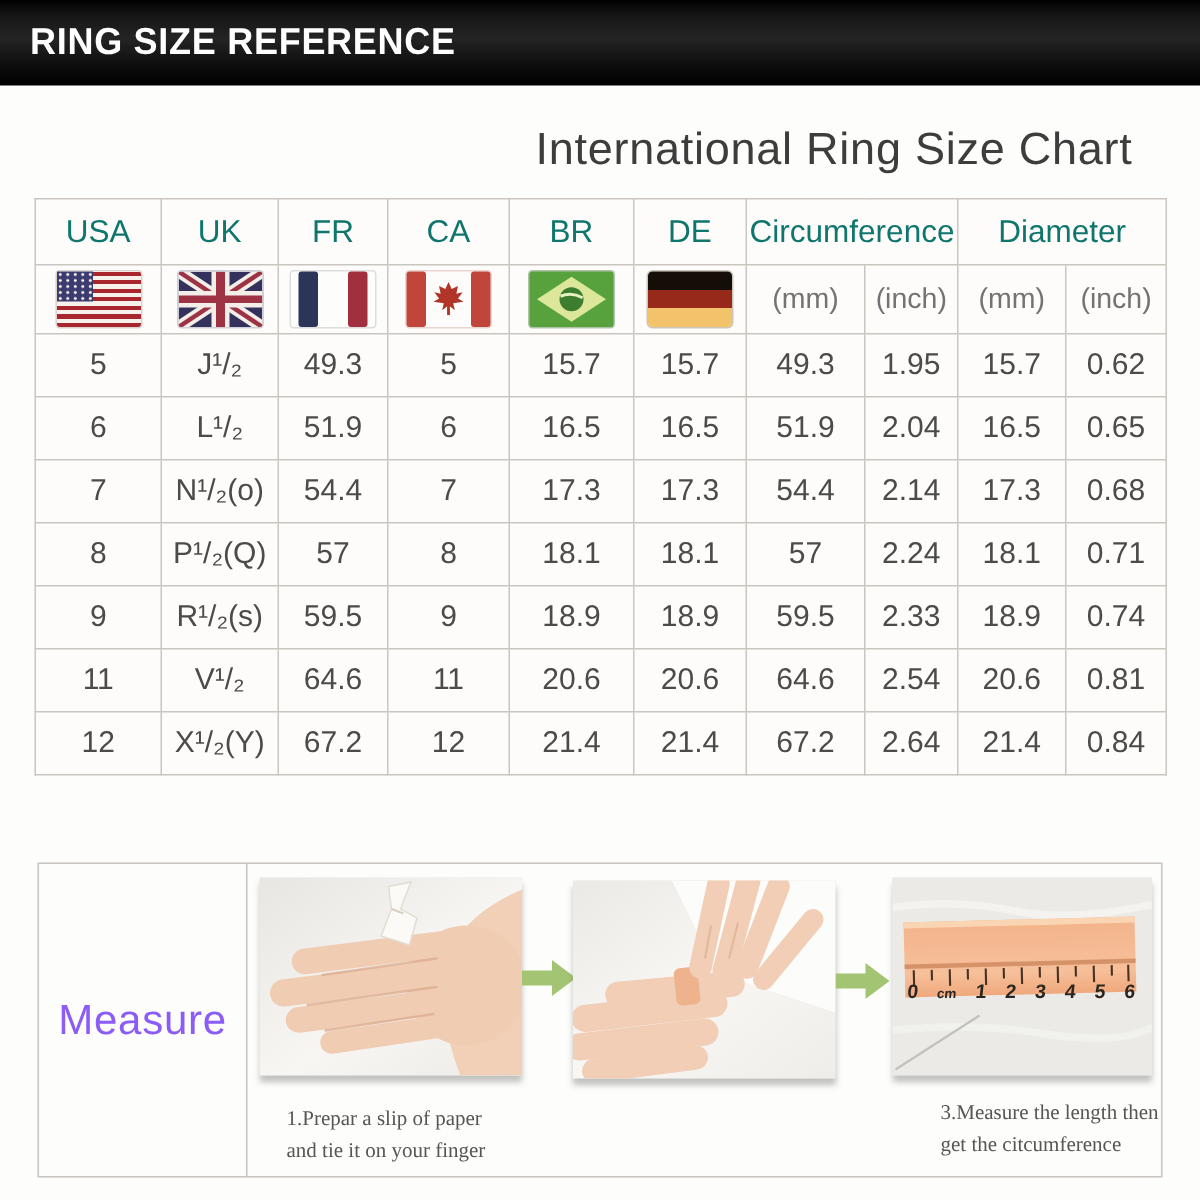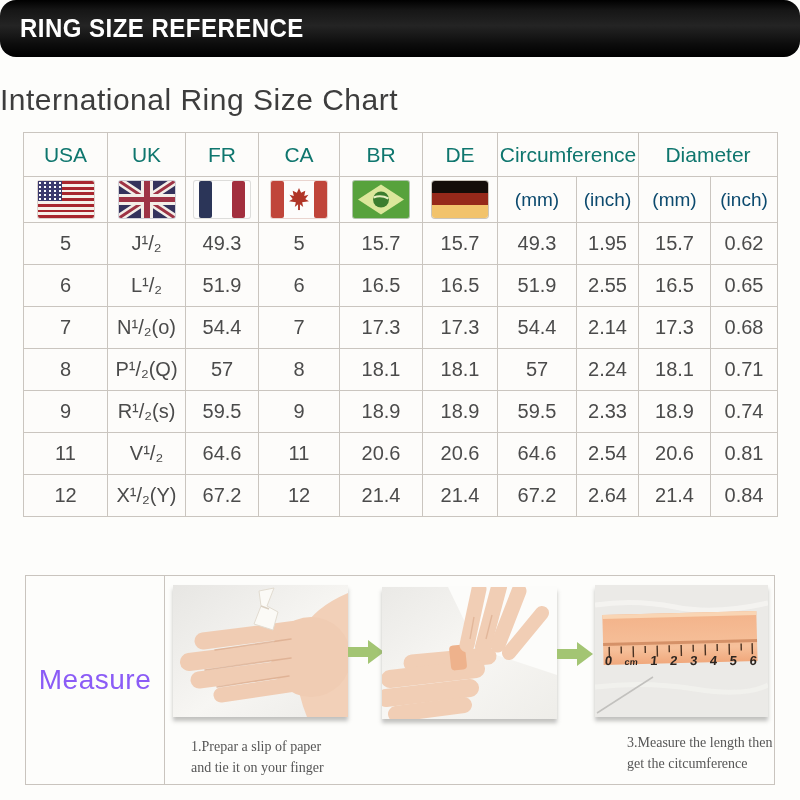--- a/index.html
+++ b/index.html
@@ -4,42 +4,42 @@
 <style>
   html,body{margin:0;padding:0;background:#ffffff;}
   #sheet{
     position:relative;width:800px;height:800px;overflow:hidden;
     background:#fdfdfb;font-family:"Liberation Sans",sans-serif;
   }
   
   .banner{
     position:absolute;left:0;top:0;width:800px;height:57px;
     background:linear-gradient(180deg,#000 0%,#161616 18%,#242424 45%,#0c0c0c 78%,#000 100%);
-    display:flex;align-items:center;border-radius:16px;
+    display:flex;align-items:center;
   }
   .banner-title{
     color:#fff;font-size:25px;font-weight:bold;letter-spacing:.5px;
     margin-left:20px;transform:scaleX(.96);transform-origin:left center;
   }
   
   .page-title{
-    position:absolute;left:0;top:83px;width:755px;text-align:left;
+    position:absolute;left:0;top:83px;width:755px;text-align:right;
     font-size:30px;color:#3d3d3d;letter-spacing:.5px;
   }
   
   .ring-table{
     position:absolute;left:23px;top:132px;width:754px;
     border-collapse:collapse;table-layout:fixed;background:#fdfcfa;
   }
   .ring-table th,.ring-table td{
     border:1px solid #cac5bf;text-align:center;vertical-align:middle;
     font-weight:normal;padding:0;overflow:hidden;
   }
   .ring-table thead tr.hdr th{height:43px;font-size:21px;color:#0f766e;}
-  .ring-table thead tr.flags th{height:45px;font-size:19px;color:#0c4a6e;}
+  .ring-table thead tr.flags th{height:45px;font-size:19px;color:#737373;}
   .ring-table tbody td{height:41px;font-size:20px;color:#4b4b4b;}
   
   .flag{position:relative;width:56px;height:37px;margin:0 auto;border-radius:2px;}
   .flag-us{
     background:repeating-linear-gradient(180deg,#a8262e 0 2.85px,#f6f1ea 2.85px 5.7px);
     box-shadow:0 0 0 1px rgba(120,80,70,.25);
   }
   .flag-us .canton{
     position:absolute;left:0;top:0;width:24px;height:20px;background:#3c3b6e;
     background-image:radial-gradient(circle at 2px 2px,#fff .9px,transparent 1.1px);
@@ -186,21 +186,21 @@
           <td>0.62</td>
         </tr>
         <tr>
           <td>6</td>
           <td>L¹/₂</td>
           <td>51.9</td>
           <td>6</td>
           <td>16.5</td>
           <td>16.5</td>
           <td>51.9</td>
-          <td>2.55</td>
+          <td>2.04</td>
           <td>16.5</td>
           <td>0.65</td>
         </tr>
         <tr>
           <td>7</td>
           <td>N¹/₂(o)</td>
           <td>54.4</td>
           <td>7</td>
           <td>17.3</td>
           <td>17.3</td>

